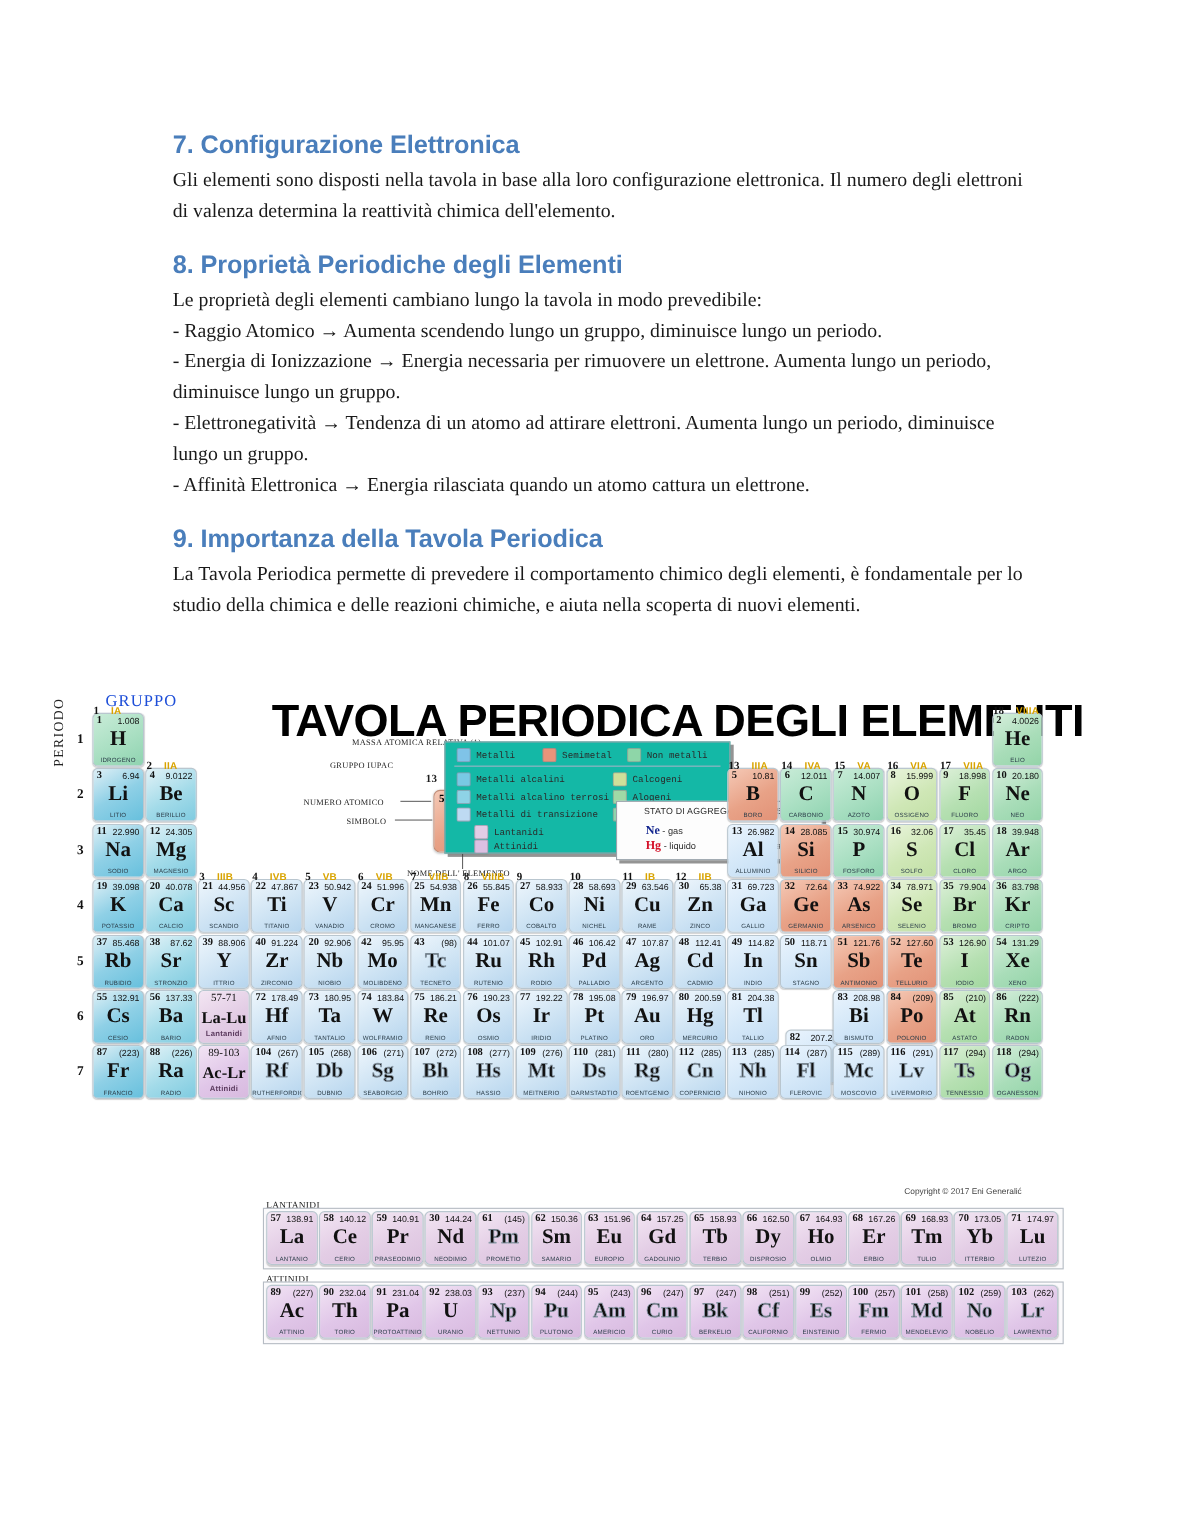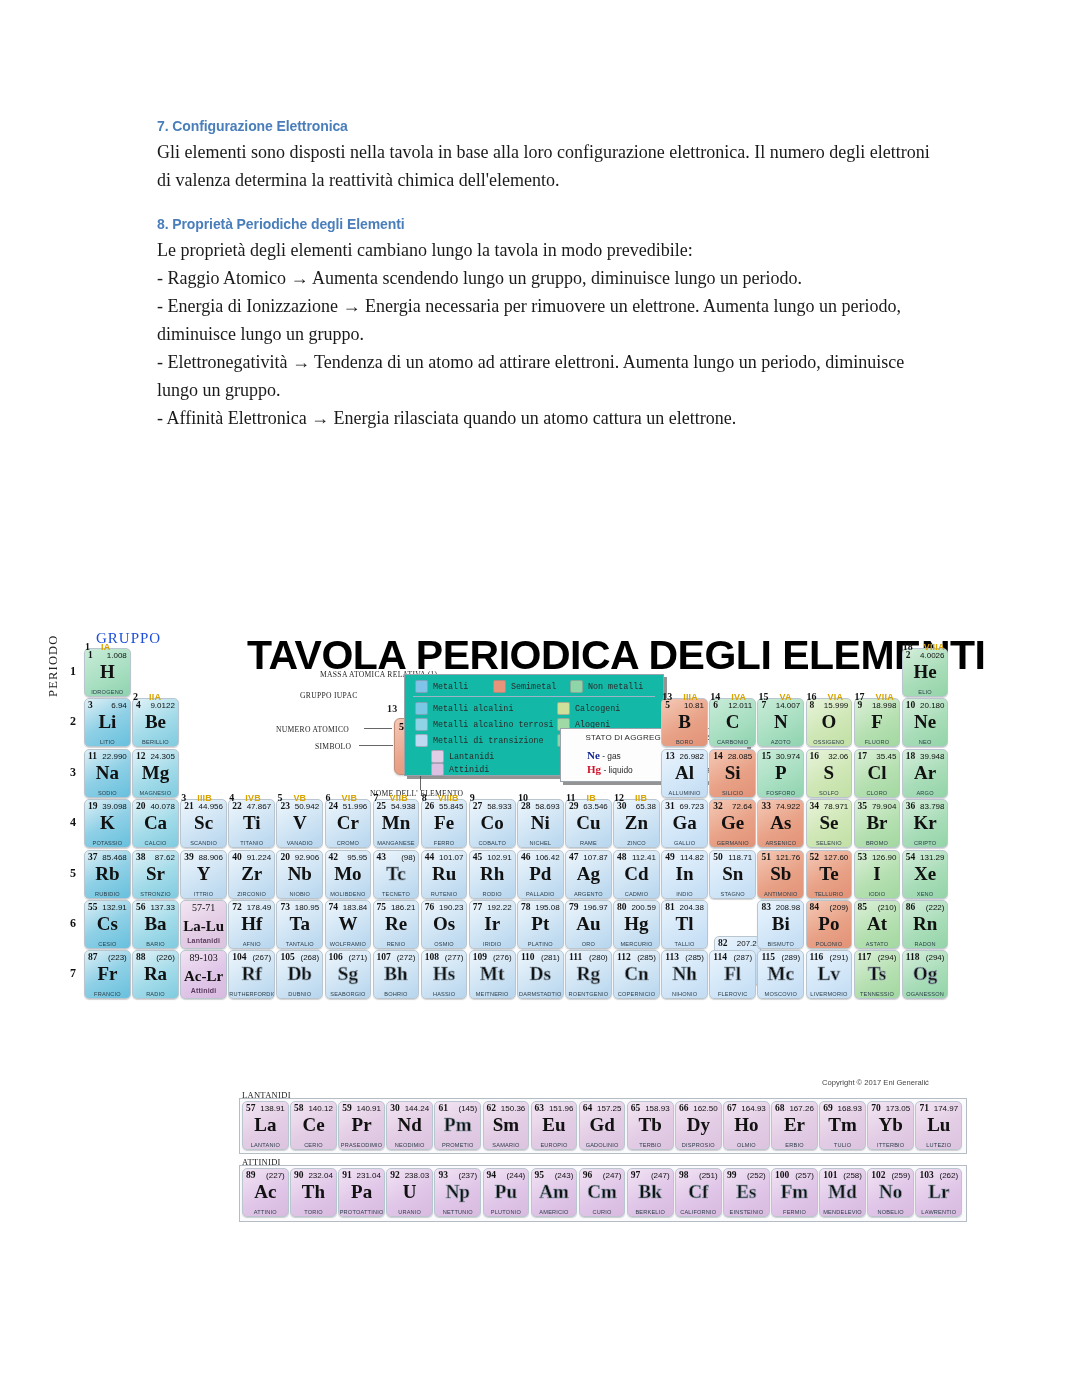--- a/index.html
+++ b/index.html
@@ -7,21 +7,21 @@
     width:1080px;height:1397px;background:#ffffff;
     font-family:"Liberation Serif", serif;
     position:relative;overflow:hidden;
   }
   .page{position:absolute;left:0;top:0;width:1080px;height:1397px;}
 
   
   .article{position:absolute;left:157px;top:118px;width:780px;}
   h2.sec{
     font-family:"Liberation Sans", sans-serif;
-    font-size:14px;font-weight:bold;color:#4a7ebb;
+    font-size:23px;font-weight:bold;color:#4a7ebb;
     margin:0 0 4px 0;letter-spacing:-0.1px;
   }
   .para{
     font-size:18px;line-height:28px;color:#1a1a1a;margin:0 0 0 0;
     font-family:"Liberation Serif", serif;
   }
   .blk{margin-bottom:22px;}
   .blk:last-child{margin-bottom:0;}
 
   
@@ -149,20 +149,24 @@
 
     <div class="blk">
       <h2 class="sec">8. Proprietà Periodiche degli Elementi</h2>
       <p class="para">Le proprietà degli elementi cambiano lungo la tavola in modo prevedibile:</p>
       <p class="para">- Raggio Atomico → Aumenta scendendo lungo un gruppo, diminuisce lungo un periodo.</p>
       <p class="para">- Energia di Ionizzazione → Energia necessaria per rimuovere un elettrone. Aumenta lungo un periodo, diminuisce lungo un gruppo.</p>
       <p class="para">- Elettronegatività → Tendenza di un atomo ad attirare elettroni. Aumenta lungo un periodo, diminuisce lungo un gruppo.</p>
       <p class="para">- Affinità Elettronica → Energia rilasciata quando un atomo cattura un elettrone.</p>
     </div>
 
+    <div class="blk">
+      <h2 class="sec">9. Importanza della Tavola Periodica</h2>
+      <p class="para">La Tavola Periodica permette di prevedere il comportamento chimico degli elementi, è fondamentale per lo studio della chimica e delle reazioni chimiche, e aiuta nella scoperta di nuovi elementi.</p>
+    </div>
 
   </div>
 
   <div class="figure">
 
     <div class="ptitle">TAVOLA PERIODICA DEGLI ELEMENTI</div>
     <div class="gruppo-lbl">GRUPPO</div>
     <div class="periodo-lbl">PERIODO</div>
 
     <div class="schema">

